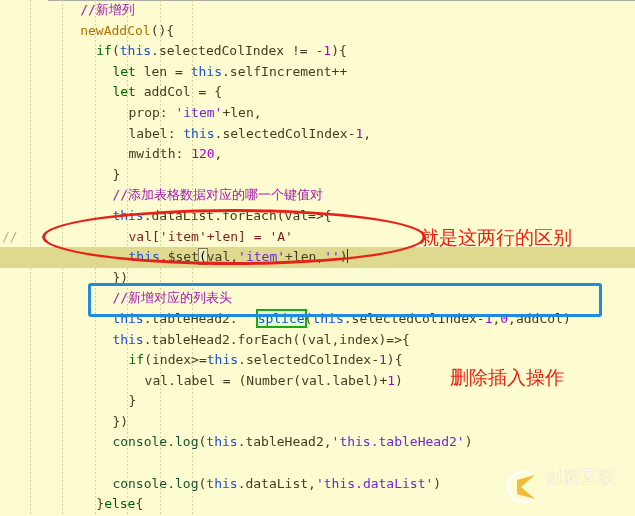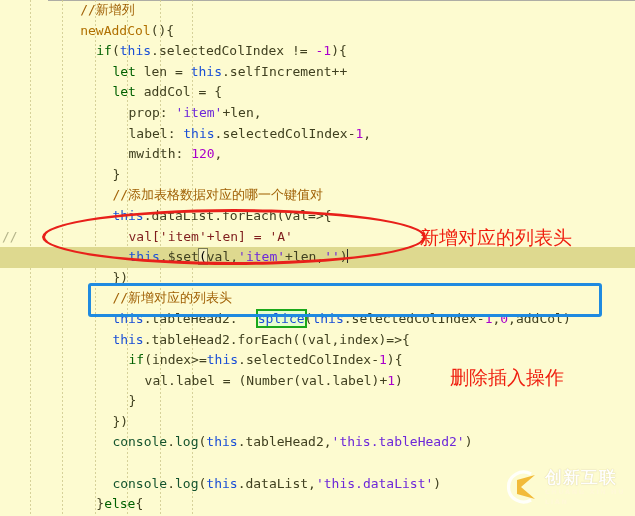--- a/index.html
+++ b/index.html
@@ -37,21 +37,21 @@
   }
   .ln.current{
     background:#ded98f;
   }
   
   .kw      {color:#006000;}         
   .this    {color:#1a4fd6;}         
   .fn      {color:#b07000;}
   .str     {color:#6d28d9;text-align:right;}         
   .num     {color:#aa00cc;}         
-  .cmt     {color:#a16207;}         
+  .cmt     {color:#a21caf;}         
   .plain   {color:#404020;}
   .dim     {color:#7f1d1d;}
   .grn     {color:#14532d;}
   .leftcmt {color:#b4b48a;}
   .caret{
     display:inline-block;width:1px;height:14px;background:#2b2b2b;
     vertical-align:-2px;margin-left:-1px;
   }
   .matchbrace{
     outline:1px solid #7a7a55;
@@ -90,21 +90,21 @@
     line-height:22px;
   }
   
   #watermark{
     position:absolute;right:6px;bottom:6px;
     width:128px;height:46px;
     display:flex;align-items:center;
     opacity:.95;
   }
   #watermark .wmlogo{width:42px;height:42px;flex:0 0 42px;position:relative;}
-  #watermark .wmtext{display:flex;flex-direction:column;justify-content:center;margin-left:2px;font-weight:bold;}
+  #watermark .wmtext{display:flex;flex-direction:column;justify-content:center;margin-left:2px;}
   #watermark .wmcn{
     font-family:"DejaVu Sans","Liberation Sans",sans-serif;
     font-size:17px;color:#ffffff;letter-spacing:1px;line-height:19px;
     text-shadow:0 0 1px rgba(180,160,60,.7);
   }
   #watermark .wmpy{
     font-family:"DejaVu Sans","Liberation Sans",sans-serif;
     font-size:6.5px;color:#fff8d8;letter-spacing:1.6px;line-height:10px;
   }
 </style>
@@ -121,21 +121,21 @@
   <div class="guide" style="left:127px"></div>
   <div class="guide" style="left:160px"></div>
   <div class="guide" style="left:192px"></div>
 
   <div class="code" id="code"><div class="ln"><span style="margin-left: 32.2px; padding-left: 48px;"><span class="cmt">//新增列</span></span></div><div class="ln"><span style="margin-left: 32.2px; padding-left: 48px;"><span class="fn">newAddCol</span><span class="plain">(){</span></span></div><div class="ln"><span style="margin-left: 48.3px; padding-left: 48px;"><span class="kw">if</span><span class="plain">(</span><span class="this">this</span><span class="plain">.selectedColIndex != </span><span class="num">-1</span><span class="plain">){</span></span></div><div class="ln"><span style="margin-left: 64.4px; padding-left: 48px;"><span class="kw">let</span><span class="plain"> len = </span><span class="this">this</span><span class="plain">.selfIncrement++</span></span></div><div class="ln"><span style="margin-left: 64.4px; padding-left: 48px;"><span class="kw">let</span><span class="plain"> addCol = {</span></span></div><div class="ln"><span style="margin-left: 80.5px; padding-left: 48px;"><span class="plain">prop: </span><span class="str">'item'</span><span class="plain">+len,</span></span></div><div class="ln"><span style="margin-left: 80.5px; padding-left: 48px;"><span class="plain">label: </span><span class="this">this</span><span class="plain">.selectedColIndex-</span><span class="num">1</span><span class="plain">,</span></span></div><div class="ln"><span style="margin-left: 80.5px; padding-left: 48px;"><span class="plain">mwidth: </span><span class="num">120</span><span class="plain">,</span></span></div><div class="ln"><span style="margin-left: 64.4px; padding-left: 48px;"><span class="plain">}</span></span></div><div class="ln"><span style="margin-left: 64.4px; padding-left: 48px;"><span class="cmt">//添加表格数据对应的哪一个键值对</span></span></div><div class="ln"><span style="margin-left: 64.4px; padding-left: 48px;"><span class="this">this</span><span class="plain">.dataList.forEach(val=&gt;{</span></span></div><div class="ln"><span class="leftcmt" style="position: absolute; left: 2px;">//</span><span style="margin-left: 80.5px; padding-left: 48px;"><span class="dim">val['item'+len] = 'A'</span></span></div><div class="ln current"><span style="margin-left: 80.5px; padding-left: 48px;"><span class="this">this</span><span class="plain">.$set</span><span class="matchbrace">(</span><span class="plain">val,</span><span class="str">'item'</span><span class="plain">+len,</span><span class="str">''</span><span class="plain">)</span><span class="caret"></span></span></div><div class="ln"><span style="margin-left: 64.4px; padding-left: 48px;"><span class="plain">})</span></span></div><div class="ln"><span style="margin-left: 64.4px; padding-left: 48px;"><span class="cmt">//新增对应的列表头</span></span></div><div class="ln"><span style="margin-left: 64.4px; padding-left: 48px;"><span class="this">this</span><span class="plain">.tableHead2.</span><span class="hit">splice</span><span class="plain">(</span><span class="this">this</span><span class="plain">.selectedColIndex-</span><span class="num">1</span><span class="plain">,</span><span class="num">0</span><span class="plain">,addCol)</span></span></div><div class="ln"><span style="margin-left: 64.4px; padding-left: 48px;"><span class="this">this</span><span class="plain">.tableHead2.forEach((val,index)=&gt;{</span></span></div><div class="ln"><span style="margin-left: 80.5px; padding-left: 48px;"><span class="kw">if</span><span class="plain">(index&gt;=</span><span class="this">this</span><span class="plain">.selectedColIndex-</span><span class="num">1</span><span class="plain">){</span></span></div><div class="ln"><span style="margin-left: 96.6px; padding-left: 48px;"><span class="plain">val.label = (Number(val.label)+</span><span class="num">1</span><span class="plain">)</span></span></div><div class="ln"><span style="margin-left: 80.5px; padding-left: 48px;"><span class="plain">}</span></span></div><div class="ln"><span style="margin-left: 64.4px; padding-left: 48px;"><span class="plain">})</span></span></div><div class="ln"><span style="margin-left: 64.4px; padding-left: 48px;"><span class="grn">console</span><span class="plain">.</span><span class="grn">log</span><span class="plain">(</span><span class="this">this</span><span class="plain">.tableHead2,</span><span class="str">'this.tableHead2'</span><span class="plain">)</span></span></div><div class="ln"><span style="margin-left: 64.4px; padding-left: 48px;"></span></div><div class="ln"><span style="margin-left: 64.4px; padding-left: 48px;"><span class="grn">console</span><span class="plain">.</span><span class="grn">log</span><span class="plain">(</span><span class="this">this</span><span class="plain">.dataList,</span><span class="str">'this.dataList'</span><span class="plain">)</span></span></div><div class="ln"><span style="margin-left: 48.3px; padding-left: 48px;"><span class="plain">}</span><span class="kw">else</span><span class="plain">{</span></span></div><div class="ln"></div></div>
 
   <div class="ellipse" style="left:42px;top:209px;width:378px;height:50px;"></div>
 
   <div class="bluebox" style="left:88px;top:283px;width:508px;height:28px;"></div>
 
-  <div class="annot" style="left:420px;top:226px;">新增对应的列表头</div>
+  <div class="annot" style="left:420px;top:226px;">就是这两行的区别</div>
 
 
   <div class="annot" style="left:450px;top:366px;">删除插入操作</div>
 
   <div id="watermark">
     <div class="wmlogo">
       <svg viewBox="0 0 42 42" width="42" height="42" aria-hidden="true">
         <path d="M30 8 A15 15 0 1 0 30 34" fill="none" stroke="#ffffff" stroke-width="3.2" opacity="0.95"></path>
         <path d="M16 14 L34 9 L20 21 L34 33 L16 28 Z" fill="#f0b429" opacity="0.95"></path>
       </svg>

